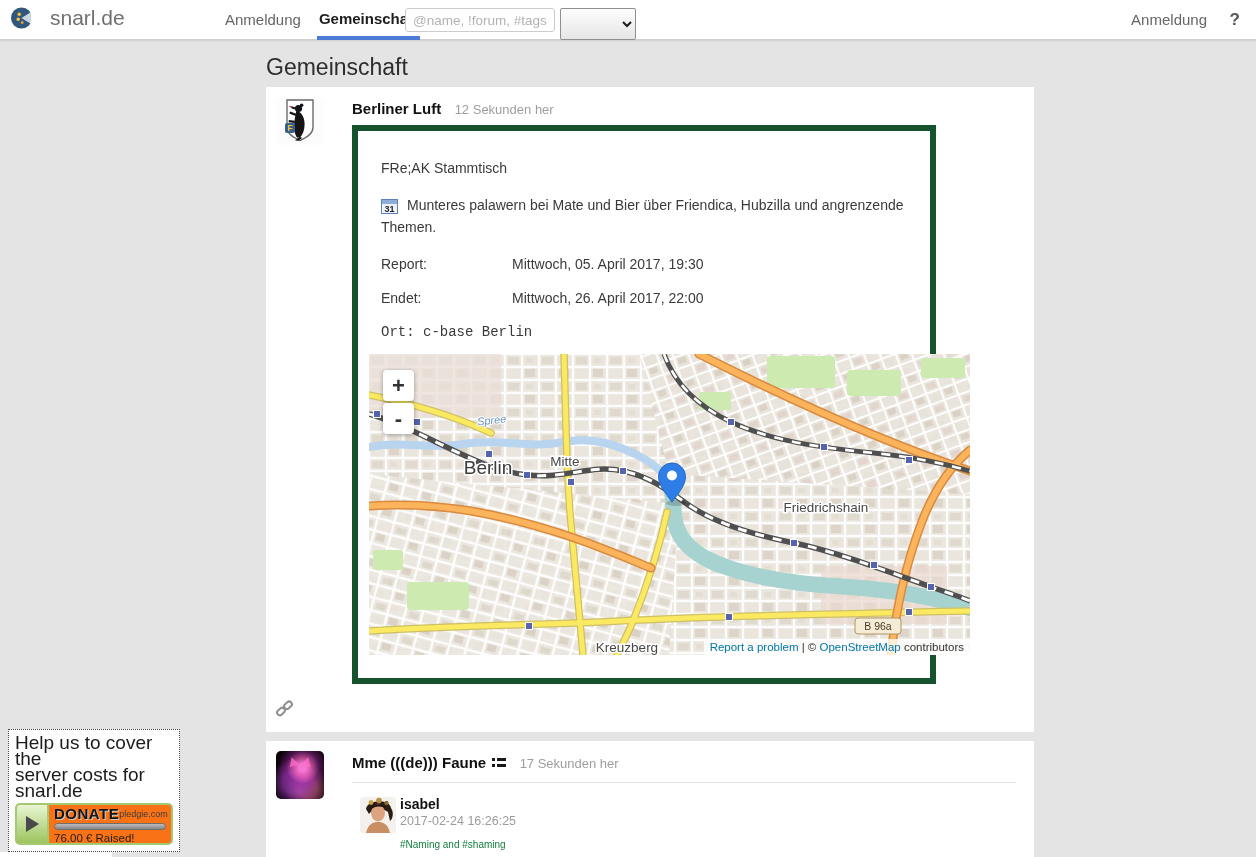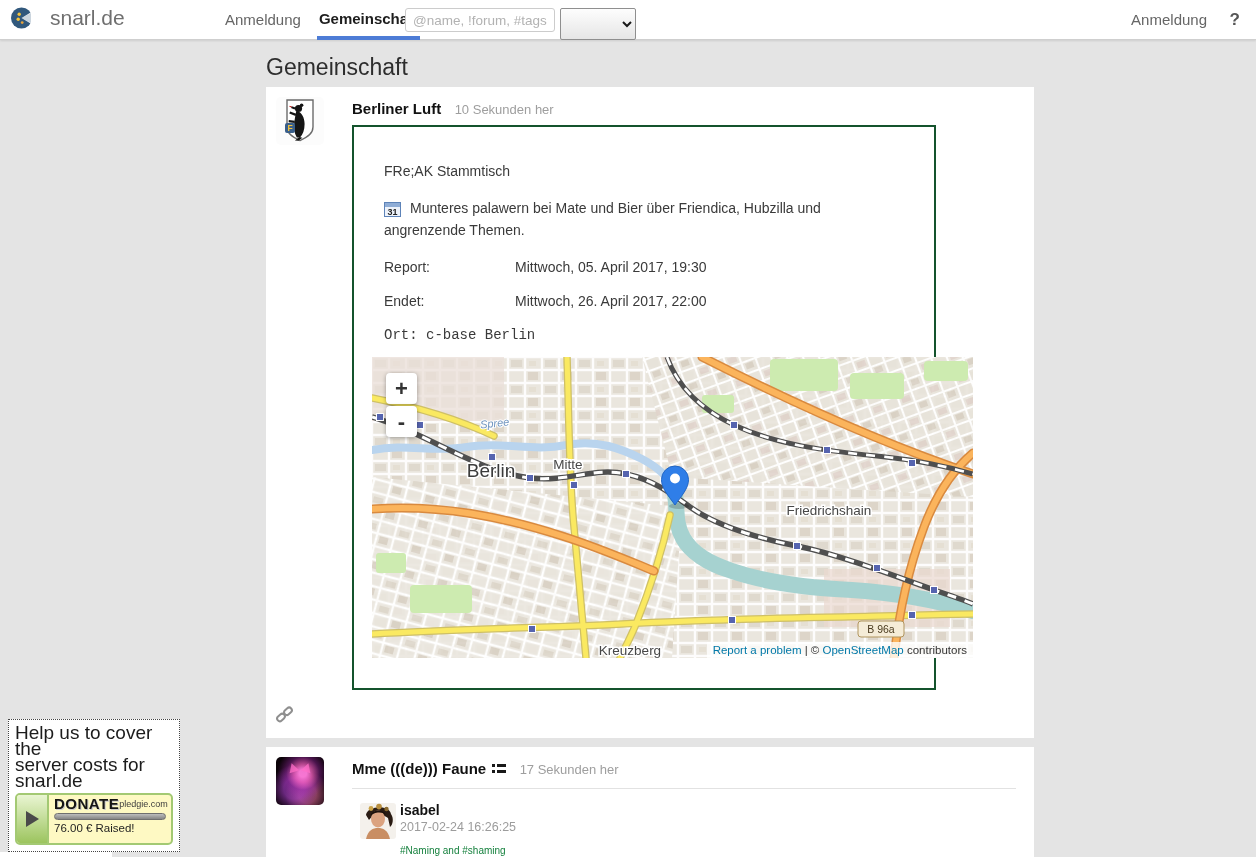--- a/index.html
+++ b/index.html
@@ -42,21 +42,21 @@
   .post-card { background:#fff; width:768px; padding:9px 10px 14px 10px; margin-bottom:9px; position:relative; }
   .post-card.cut { min-height:121px; margin-bottom:0; }
   .avatar48 { position:absolute; left:10px; top:10px; width:48px; height:48px; border-radius:5px; overflow:hidden; cursor:pointer; }
   .post-body { margin-left:76px; margin-right:8px; }
   .post-header { line-height:17px; margin-top:4px; white-space:nowrap; }
   .author { font-size:15px; font-weight:bold; color:#111; text-decoration:none; }
   .time-ago { font-size:13px; color:#9e9e9e; margin-left:9px; }
   .forum-icon { display:inline-block; vertical-align:-1px; margin-left:6px; }
 
   
-  .event-box { border:2px solid #14532d; width:584px; margin-top:7px; padding:30px; font-size:14px; color:#3a3a3a; }
+  .event-box { border:6px solid #14532d; width:584px; margin-top:7px; padding:23px; font-size:14px; color:#3a3a3a; }
   .event-title { margin:6px 0 18px 0; }
   .event-desc { margin:0 0 18px 0; line-height:22px; }
   .cal-icon {
     display:inline-block; width:17px; height:15px; margin-right:9px; vertical-align:-2px;
     border:1px solid #5d83b8; background:linear-gradient(#8fadd6 0 4px, #eef3fb 4px);
     font-size:9px; font-weight:bold; color:#222; text-align:center; line-height:19px;
   }
   .event-row { display:flex; margin:0 0 18px 0; }
   .event-row .lbl { width:131px; flex:none; }
   .event-loc { margin:0 0 14px 0;font-family:Liberation Mono, monospace; }
@@ -107,21 +107,21 @@
   }
   .faune-avatar::before { left:12px; transform:rotate(-18deg); }
   .faune-avatar::after  { right:12px; transform:rotate(18deg); }
 
   
   .donate {
     position:fixed; left:8px; bottom:5px; width:172px; background:#fff;
     border:1px dotted #444; padding:5px 6px 6px 6px; z-index:120;
   }
   .donate-msg { font-size:19px; color:#1c1c1c; line-height:16px; }
-  .pledgie { display:flex; margin-top:4px; border:2px solid #a3c973; border-radius:5px; overflow:hidden; height:52px; cursor:pointer; background:#fef9c3; }
+  .pledgie { display:flex; margin-top:4px; border:2px solid #a3c973; border-radius:5px; overflow:hidden; height:42px; cursor:pointer; background:#f97316; }
   .pledgie-play { width:32px; flex:none; background:linear-gradient(#e9f5d2,#9cc45e); border-right:2px solid #a3c973; display:flex; align-items:center; justify-content:center; }
   .play-tri { width:0; height:0; border-top:8px solid transparent; border-bottom:8px solid transparent; border-left:13px solid #4a4a4a; }
   .pledgie-main { flex:1; padding:1px 4px 2px 5px; }
   .pledgie-row1 { display:flex; align-items:flex-start; justify-content:space-between; line-height:15px; }
   .donate-btn-label { font-size:15px; font-weight:bold; letter-spacing:.5px; color:#141414; text-shadow:1px 1px 0 #c9c9c9; }
   .pledgie-brand { font-size:9px; color:#3c3c3c; margin-top:1px; }
   .pledgie-bar { height:7px; border-radius:4px; background:linear-gradient(#bdbdbd,#858585); border:1px solid #6f6f6f; margin:1px 2px 2px 0; }
   .pledgie-raised { font-size:11.5px; color:#1e1e1e; }
   .bottom-sliver { position:fixed; left:0; bottom:0; width:112px; height:5px; background:#fff; z-index:110; }
 </style>
@@ -174,21 +174,21 @@
           <path d="M23.5,40 l-4.6,3.4 l3.6,0.4 l3.8,-3 z"></path>
         </g>
         <path d="M15.5,10.6 l-2.2,-0.8 l0.4,-1 l2.2,0.8 z" fill="#cc2222"></path>
         <rect x="9" y="26" width="10" height="10" rx="2" fill="#3a5f8a"></rect>
         <text x="14" y="34" font-size="8.5" font-weight="bold" fill="#f5c33b" text-anchor="middle" font-family="Liberation Sans, sans-serif">F</text>
       </svg>
     </div>
     <div class="post-body">
       <div class="post-header">
         <a class="author" href="#">Berliner Luft</a>
-        <span class="time-ago">10 Sekunden her</span>
+        <span class="time-ago">12 Sekunden her</span>
       </div>
 
       <div class="event-box">
         <p class="event-title">FRe;AK Stammtisch</p>
         <p class="event-desc"><span class="cal-icon">31</span><span>Munteres palawern bei Mate und Bier über Friendica, Hubzilla und angrenzende Themen.</span></p>
         <div class="event-row">
           <span class="lbl">Report:</span>
           <span>Mittwoch, 05. April 2017, 19:30</span>
         </div>
         <div class="event-row">

